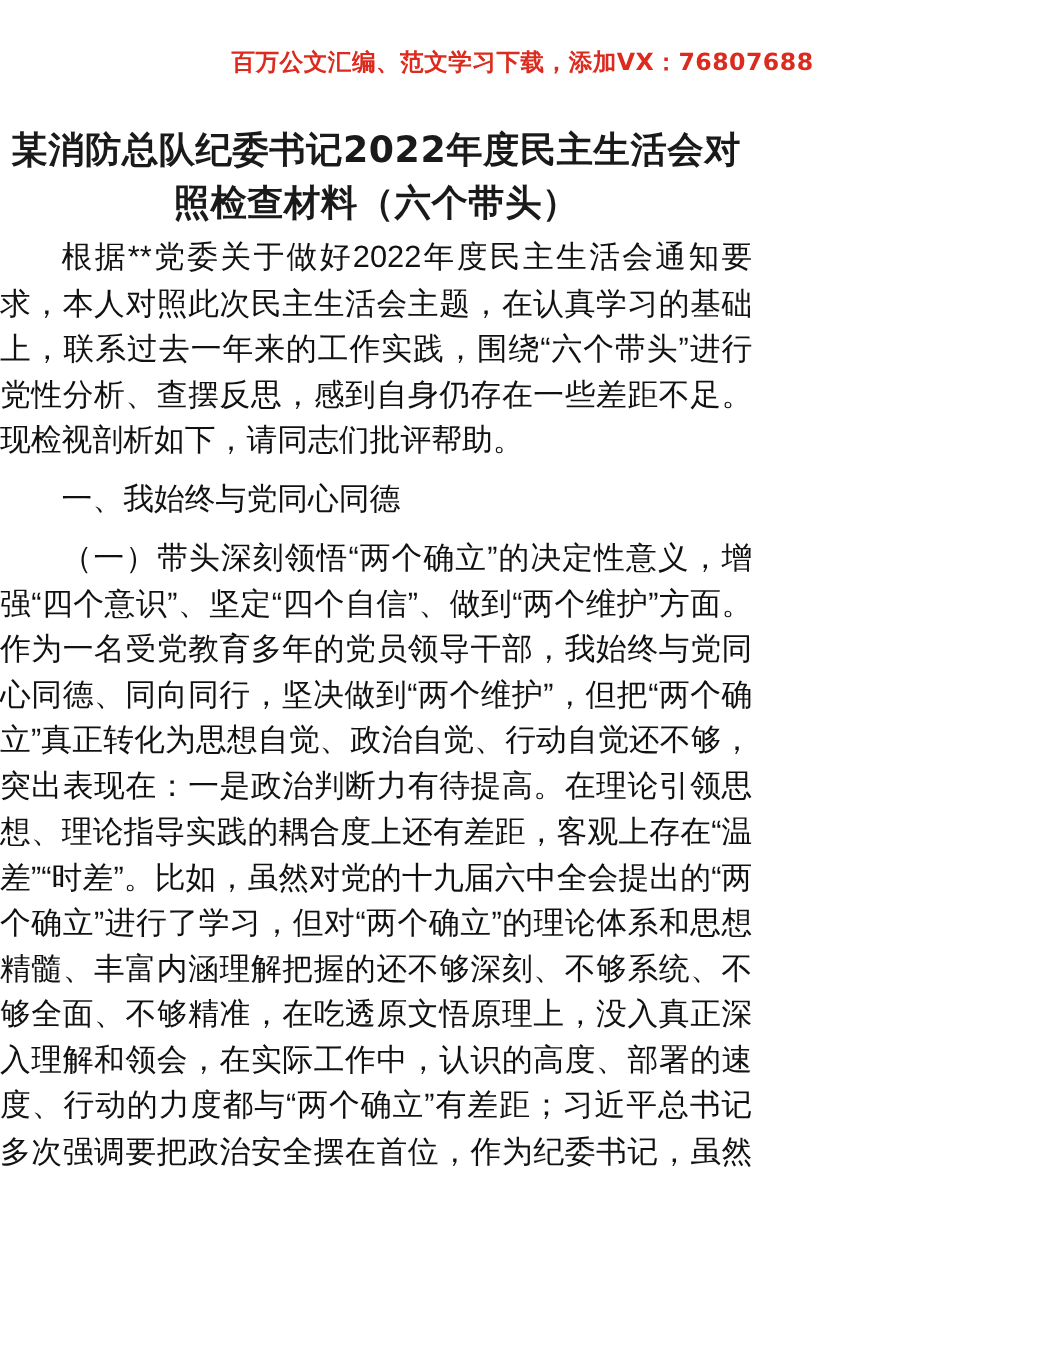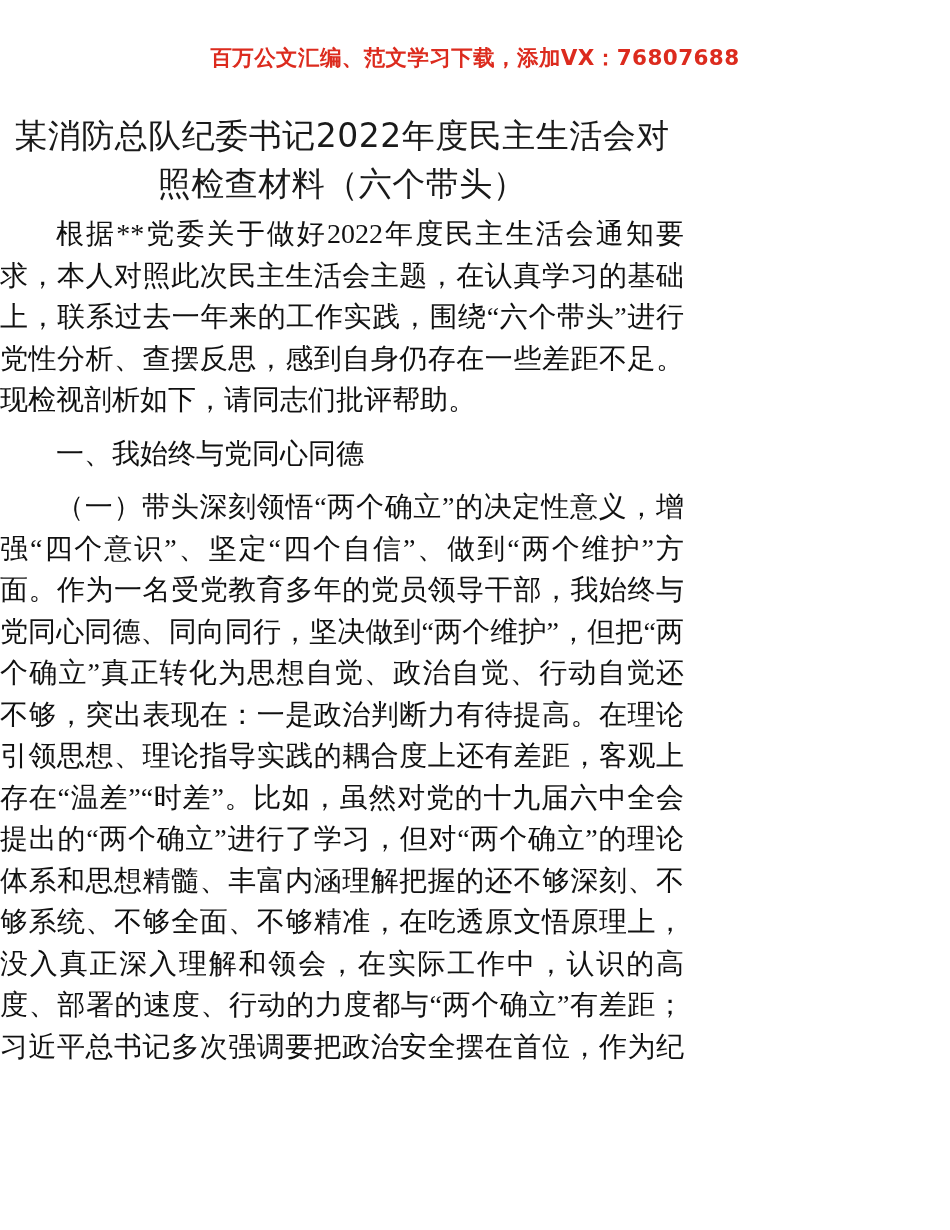--- a/index.html
+++ b/index.html
@@ -40,21 +40,21 @@
 
   
   .doc-title {
     margin: 0;
     padding: 0;
     position: absolute;
     top: 112px;
     left: 0;
     width: 684px;
     font-size: 33px;
-    font-weight: normal;
+    font-weight: bold;
     color: #1a1a1a;
     text-align: center;
     line-height: 48px;
     letter-spacing: 0.5px;
     font-family: "DejaVu Sans", "Liberation Sans", sans-serif;
   }
 
   
   .doc-content {
     position: absolute;
@@ -66,21 +66,21 @@
   p.para {
     margin: 0 0 0 0;
     padding: 0;
     font-size: 28px;
     line-height: 41.5px;
     color: #111111;
     text-align: justify;
     text-justify: inter-character;
     text-indent: 56px;
     letter-spacing: 0px;
-    font-family: Liberation Serif, serif;
+    font-family: Liberation Sans, sans-serif;
     word-break: break-all;
   }
 
   p.para.heading {
     text-indent: 56px;
   }
   .gap-md { height: 12px; }
 </style>
 </head>
 <body>

